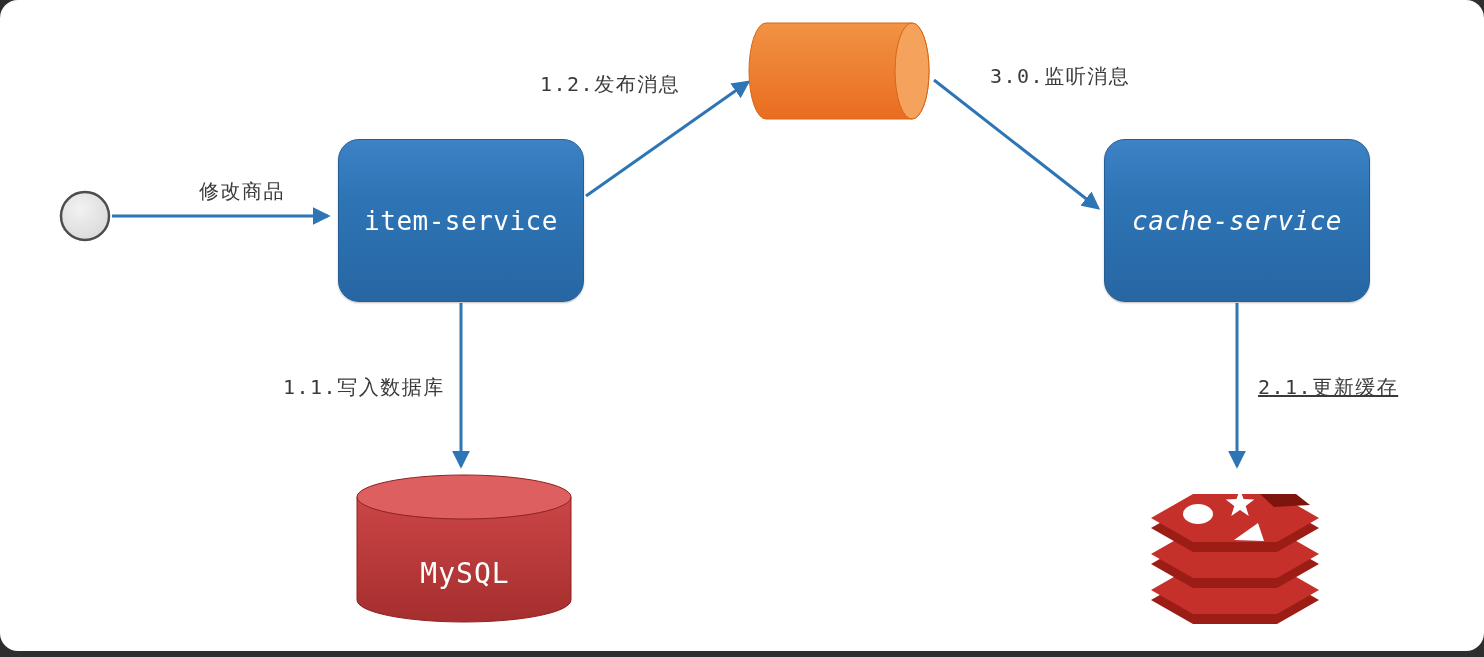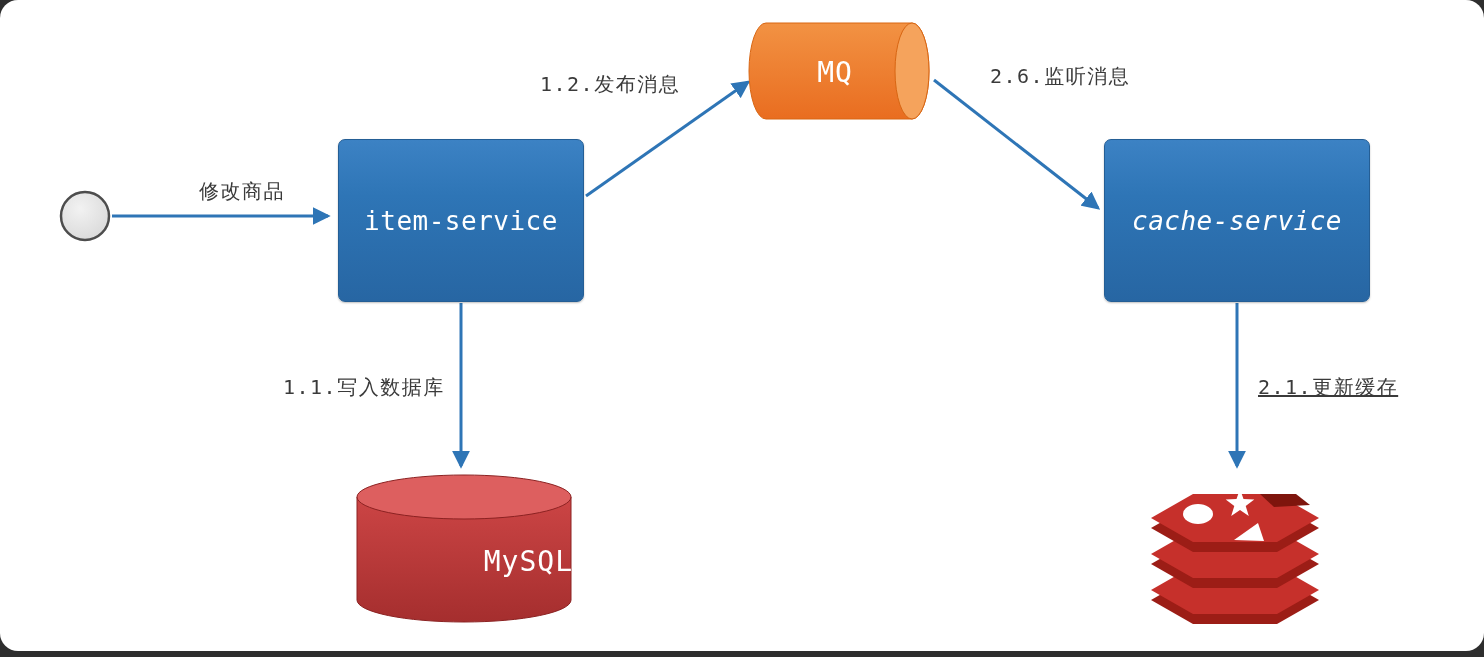--- a/index.html
+++ b/index.html
@@ -35,21 +35,21 @@
     align-items: center;
     justify-content: center;
     color: #ffffff;
     font-size: 26px;
     letter-spacing: 0.5px;
     white-space: nowrap;
   }
   .service {
     background: linear-gradient(180deg, #3c82c4 0%, #2e75b6 35%, #2766a3 100%);
     border: 1px solid #245e95;
-    border-radius: 7px;
+    border-radius: 21px;
     box-shadow: 0 1px 2px rgba(0,0,0,0.25);
   }
   .cyl-label {
     position: absolute;
     display: flex;
     align-items: center;
     justify-content: center;
     color: #ffffff;
     font-size: 28px;
     letter-spacing: 1px;
@@ -135,31 +135,28 @@
   </svg>
 
   <div class="node service" style="left:338px; top:139px; width:244px; height:161px;">
     <span>item-service</span>
   </div>
 
   <div class="node service" style="left:1104px; top:139px; width:264px; height:161px;font-style:italic;">
     <span>cache-service</span>
   </div>
 
-  <div class="cyl-label" style="left:758px; top:25px; width:154px; height:94px;">
-    <span>MQ</span>
-  </div>
 
-  <div class="cyl-label" style="left:357px; top:532px; width:216px; height:58px;justify-content:flex-end;">
+  <div class="cyl-label" style="left:357px; top:544px; width:216px; height:58px;">
     <span>MySQL</span>
   </div>
 
   <div class="edge-label" style="left:172px; top:178px;margin-left:27px;">修改商品</div>
 
   <div class="edge-label" style="left:540px; top:63px;margin-top:8px;">1.2.发布消息</div>
 
-  <div class="edge-label" style="left:990px; top:63px;">2.6.监听消息</div>
+  <div class="edge-label" style="left:990px; top:63px;">3.0.监听消息</div>
 
   <div class="edge-label" style="left:283px; top:374px;">1.1.写入数据库</div>
 
   <div class="edge-label" style="left:1258px; top:374px;text-decoration:underline;">2.1.更新缓存</div>
 
 </div>
 
 </body></html>

